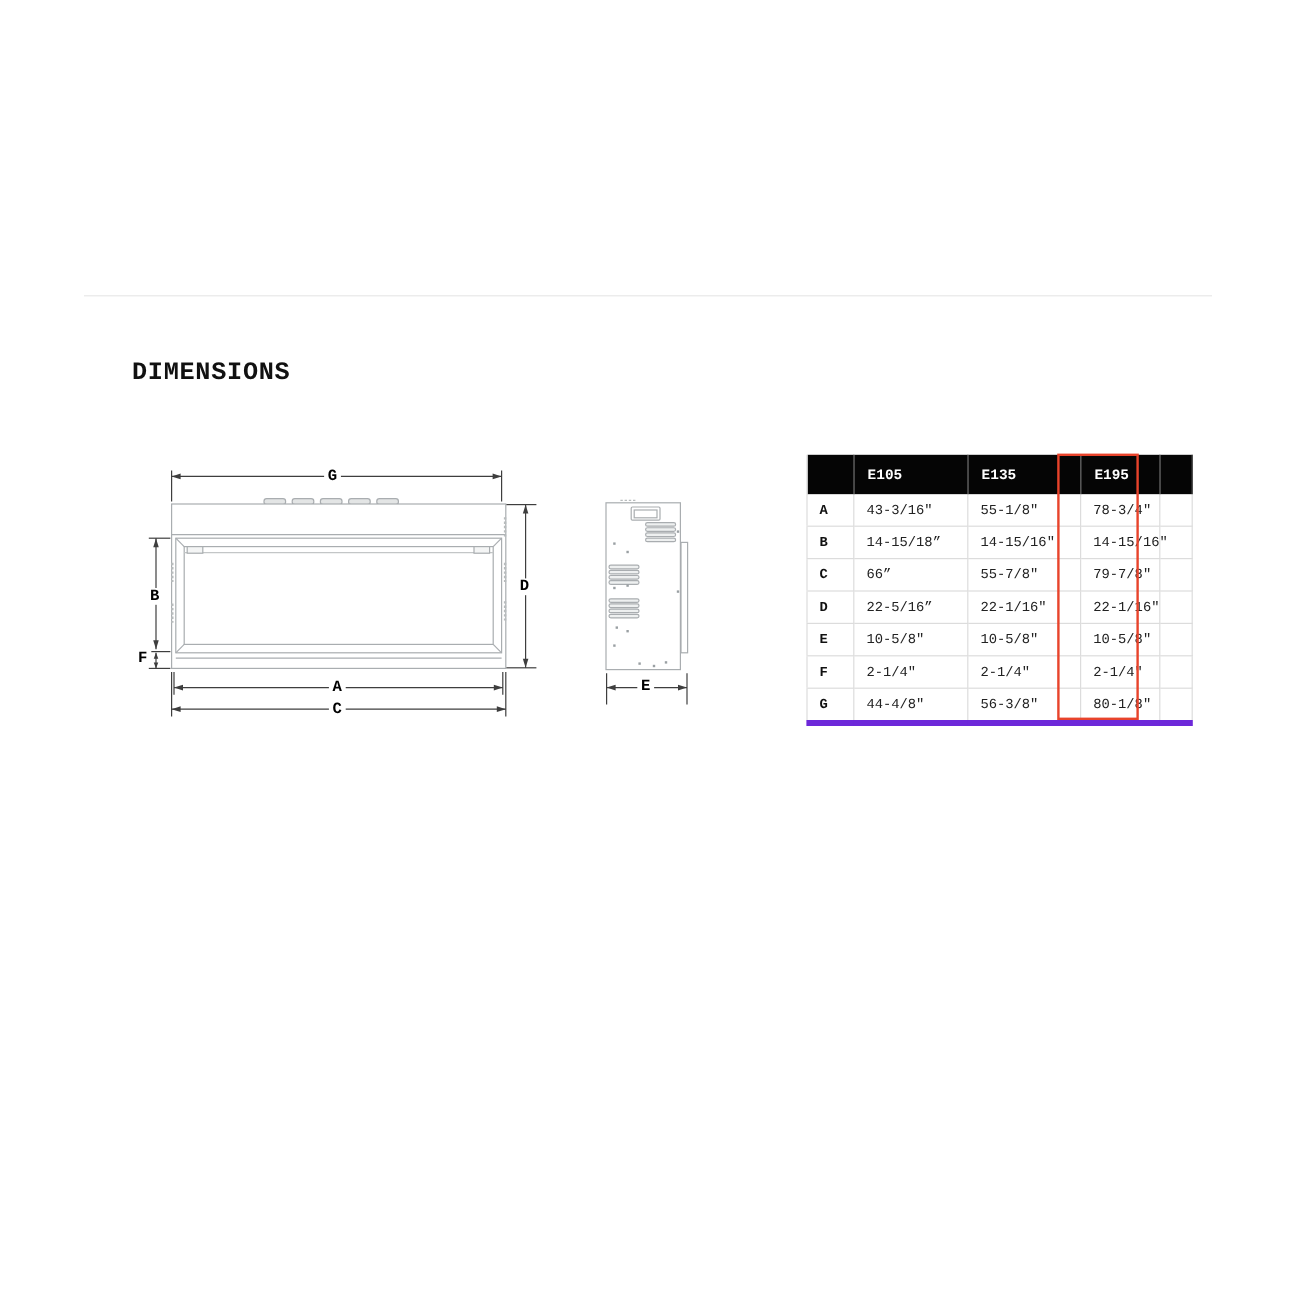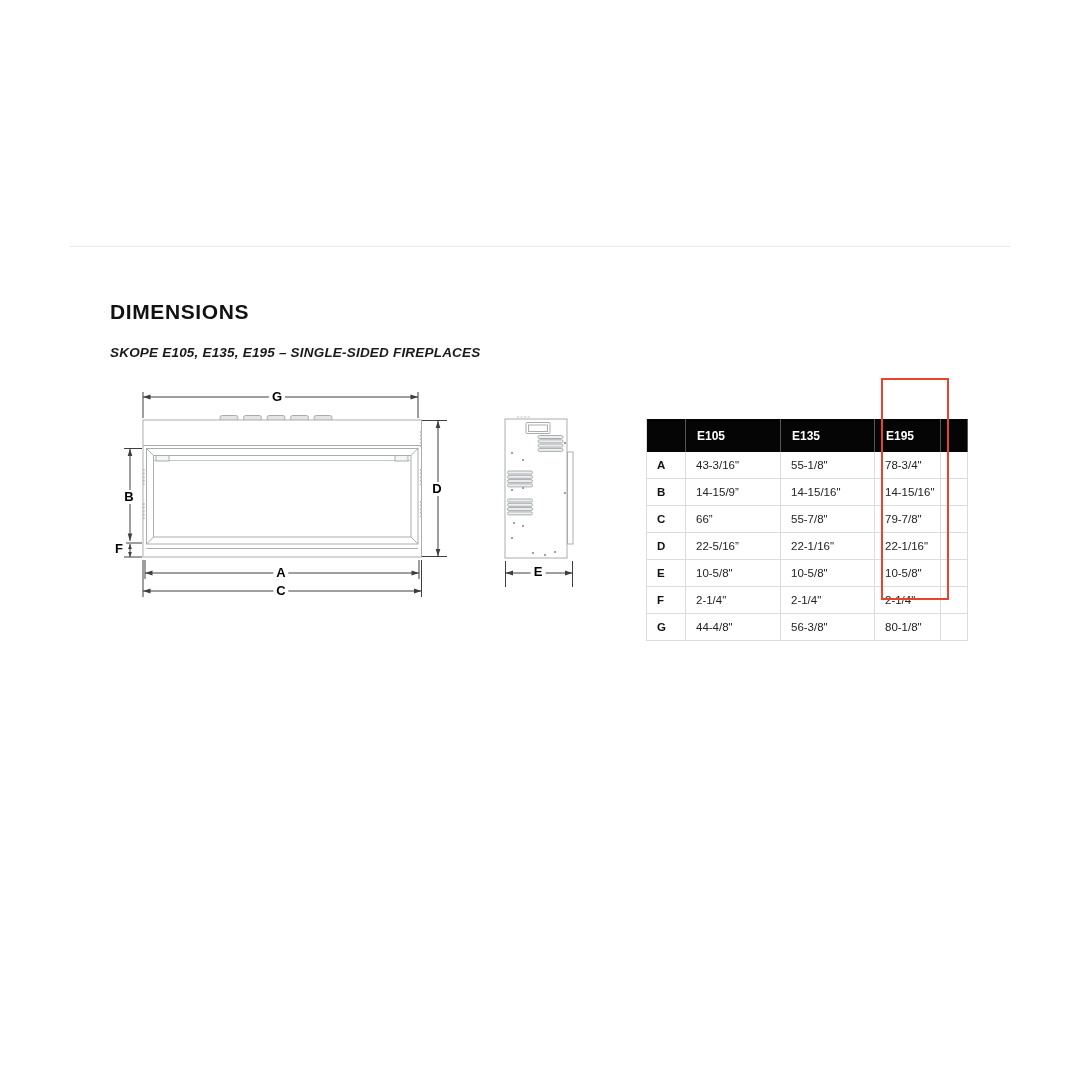--- a/index.html
+++ b/index.html
@@ -1,39 +1,39 @@
 <!DOCTYPE html>
 <html><head>
 <meta charset="utf-8">
 <style>
   html,body{margin:0;padding:0;background:#ffffff;}
   #page{
     position:relative;width:1080px;height:1080px;background:#ffffff;overflow:hidden;
-    font-family:Liberation Sans, sans-serif;color:#111;
+    font-family:Liberation Mono, monospace;color:#111;
   }
   .divider{position:absolute;left:70px;top:246px;width:940px;height:1px;background:#e8e8e8;}
   .page-title{
     position:absolute;left:110px;top:300px;font-size:21px;font-weight:bold;
     letter-spacing:.6px;color:#111;
   }
   .page-subtitle{
     position:absolute;left:110px;top:345px;font-size:13.5px;font-weight:bold;
     font-style:italic;letter-spacing:.2px;color:#1a1a1a;
   }
   svg{position:absolute;overflow:visible;}
   #front-view{left:100px;top:385px;}
   #side-view{left:480px;top:385px;}
   .dim-label{
     position:absolute;transform:translate(-50%,-50%);font-size:13px;font-weight:bold;
     color:#000;background:#fff;padding:0 3px;line-height:14px;
   }
   
   #spec-table{
-    position:absolute;left:646px;top:379px;width:321px;border-collapse:collapse;
-    table-layout:fixed;border-left:1px solid #dcdcdc;border-bottom:1px solid #6d28d9;margin-top:40px;
+    position:absolute;left:672px;top:379px;width:321px;border-collapse:collapse;
+    table-layout:fixed;border-left:1px solid #dcdcdc;border-bottom:5px solid #6d28d9;
   }
   #spec-table th{
     background:#050505;color:#ffffff;font-size:12px;font-weight:bold;text-align:left;
     height:33px;padding:0 0 0 11px;border-right:1px solid #555;white-space:nowrap;
   }
   #spec-table td{
     height:26px;font-size:11.5px;color:#222;padding:0 0 0 10px;
     border-right:1px solid #dcdcdc;border-bottom:1px solid #dcdcdc;
     white-space:nowrap;vertical-align:middle;background:#fff;
   }
@@ -45,21 +45,20 @@
   }
 </style>
 </head>
 <body>
 
 <div id="page">
 
   <div class="divider"></div>
 
   <div class="page-title">DIMENSIONS</div>
-  <div class="page-subtitle">SKOPE E105, E135, E195 – SINGLE-SIDED FIREPLACES</div>
 
   <svg id="front-view" width="360" height="225" viewBox="0 0 360 225">
     <g stroke="#a9adb0" fill="none" stroke-width="1">
 
       <g fill="#e3e5e5">
         <rect x="120" y="30.5" width="18" height="5" rx="2.2"></rect>
         <rect x="143.5" y="30.5" width="18" height="5" rx="2.2"></rect>
         <rect x="167" y="30.5" width="18" height="5" rx="2.2"></rect>
         <rect x="190.5" y="30.5" width="18" height="5" rx="2.2"></rect>
         <rect x="214" y="30.5" width="18" height="5" rx="2.2"></rect>
@@ -213,21 +212,21 @@
     <tbody>
       <tr>
         <td class="rowlabel">A</td>
         <td>43-3/16"</td>
         <td>55-1/8"</td>
         <td>78-3/4"</td>
         <td></td>
       </tr>
       <tr>
         <td class="rowlabel">B</td>
-        <td>14-15/9”</td>
+        <td>14-15/18”</td>
         <td>14-15/16"</td>
         <td>14-15/16"</td>
         <td></td>
       </tr>
       <tr>
         <td class="rowlabel">C</td>
         <td>66”</td>
         <td>55-7/8"</td>
         <td>79-7/8"</td>
         <td></td>

